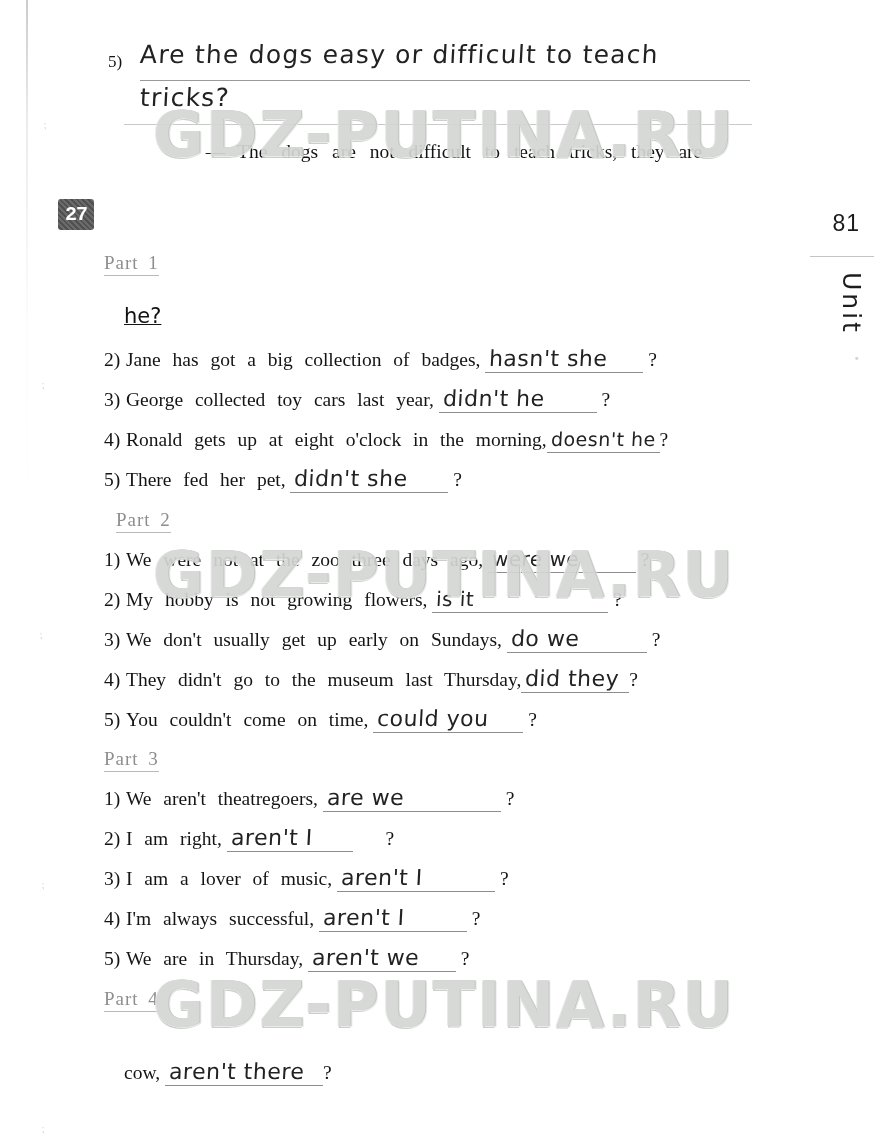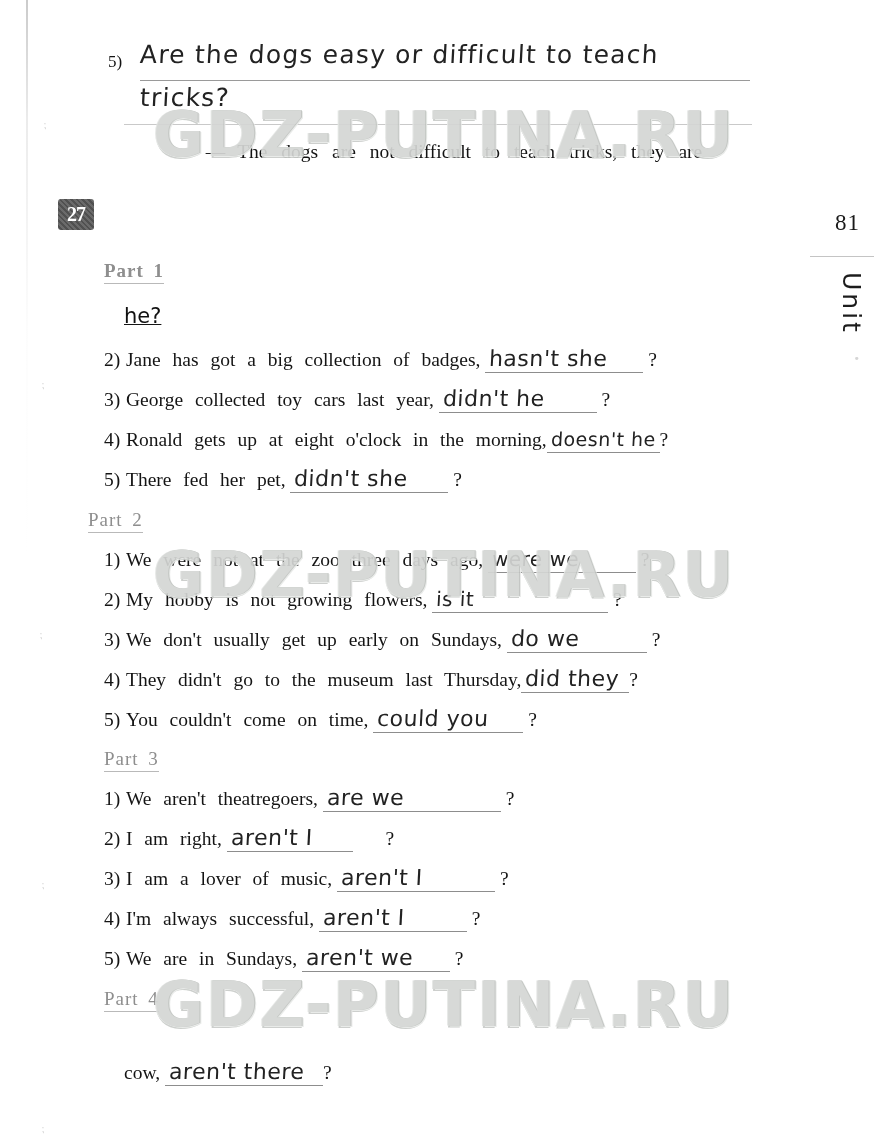--- a/index.html
+++ b/index.html
@@ -60,21 +60,21 @@
   }
   .wm-1 { top: 98px; }
   .wm-2 { top: 538px; }
   .wm-3 { top: 968px; }
 
   
   .page-number {
     position: absolute;
     right: 28px;
     top: 210px;
-    font-family: Liberation Serif, serif;
+    font-family: Liberation Sans, sans-serif;
     font-size: 23px;
     color: #1a1a1a;
     letter-spacing: 1px;
   }
   .side-rule {
     position: absolute;
     right: 14px;
     top: 256px;
     width: 64px;
     height: 1px;
@@ -169,21 +169,21 @@
     position: absolute;
     left: 58px;
     top: 199px;
     width: 36px;
     height: 31px;
     border-radius: 3px;
     background:
        repeating-linear-gradient(45deg, rgba(255,255,255,.10) 0 2px, rgba(0,0,0,.10) 2px 4px),
        #595959;
     color: #ffffff;
-    font-family: Liberation Serif, serif;
+    font-family: Liberation Mono, monospace;
     font-weight: bold;
     font-size: 20px;
     text-align: center;
     line-height: 31px;
     letter-spacing: -1px;
   }
   .ex-title {
     position: absolute;
     left: 104px;
     top: 203px;
@@ -241,21 +241,21 @@
   </div>
   <div class="faint-rule" style="left:124px; top:124px; width:628px;"></div>
 
   <div class="line sp-wide" style="left:124px; top:139px; width:660px;text-align:center;">
     <span class="printed">—</span>
     <span class="printed" style="word-spacing:9px;">The dogs are not difficult to teach tricks, they are</span>
   </div>
 
   <div class="ex-badge">27</div>
 
-  <div class="part-label" style="left:104px; top:260px;font-weight:bold;">Part 1</div>
+  <div class="part-label" style="left:104px; top:252px;">Part 1</div>
 
   <div class="line" style="left:124px; top:303px;text-decoration:underline;">
     <span class="hand-print">he?</span>
   </div>
 
   <div class="line" style="left:104px; top:347px;">
     <span class="printed q-num">2)</span><span class="printed sp-wide">Jane has got a big collection of badges,</span>
     <span class="answer-slot" style="min-width:150px;"><span class="hand hand-lg">hasn't she</span></span>
     <span class="qmark">?</span>
   </div>
@@ -269,21 +269,21 @@
   <div class="line" style="left:104px; top:427px;">
     <span class="printed q-num">4)</span><span class="printed sp-wide">Ronald gets up at eight o'clock in the morning,</span><span class="answer-slot" style="min-width:86px;"><span class="hand" style="font-size:19px;">doesn't he</span></span><span class="qmark">?</span>
   </div>
 
   <div class="line" style="left:104px; top:467px;">
     <span class="printed q-num">5)</span><span class="printed sp-wide">There fed her pet,</span>
     <span class="answer-slot" style="min-width:150px;"><span class="hand hand-lg">didn't she</span></span>
     <span class="qmark">?</span>
   </div>
 
-  <div class="part-label" style="left:88px; top:509px;">Part 2</div>
+  <div class="part-label" style="left:116px; top:509px;">Part 2</div>
 
   <div class="line" style="left:104px; top:547px;">
     <span class="printed q-num">1)</span><span class="printed sp-wide">We were not at the zoo three days ago,</span>
     <span class="answer-slot" style="min-width:140px;"><span class="hand">were we</span></span>
     <span class="qmark">?</span>
   </div>
 
   <div class="line" style="left:104px; top:587px;">
     <span class="printed q-num">2)</span><span class="printed sp-wide">My hobby is not growing flowers,</span>
     <span class="answer-slot" style="min-width:168px;"><span class="hand">is it</span></span>
@@ -326,21 +326,21 @@
     <span class="qmark">?</span>
   </div>
 
   <div class="line" style="left:104px; top:906px;">
     <span class="printed q-num">4)</span><span class="printed sp-wide">I'm always successful,</span>
     <span class="answer-slot" style="min-width:140px;"><span class="hand hand-lg">aren't I</span></span>
     <span class="qmark">?</span>
   </div>
 
   <div class="line" style="left:104px; top:946px;">
-    <span class="printed q-num">5)</span><span class="printed sp-wide">We are in Sundays,</span>
+    <span class="printed q-num">5)</span><span class="printed sp-wide">We are in Thursday,</span>
     <span class="answer-slot" style="min-width:140px;"><span class="hand hand-lg">aren't we</span></span>
     <span class="qmark">?</span>
   </div>
 
   <div class="part-label" style="left:104px; top:988px;">Part 4</div>
 
   <div class="line" style="left:124px; top:1060px;">
     <span class="printed">cow,</span>
     <span class="answer-slot" style="min-width:150px;"><span class="hand hand-lg">aren't there</span></span><span class="qmark">?</span>
   </div>

